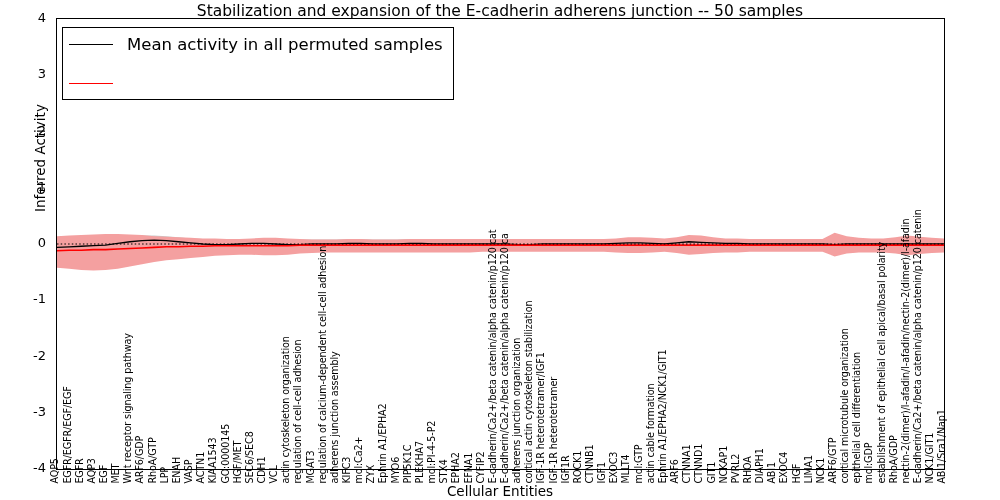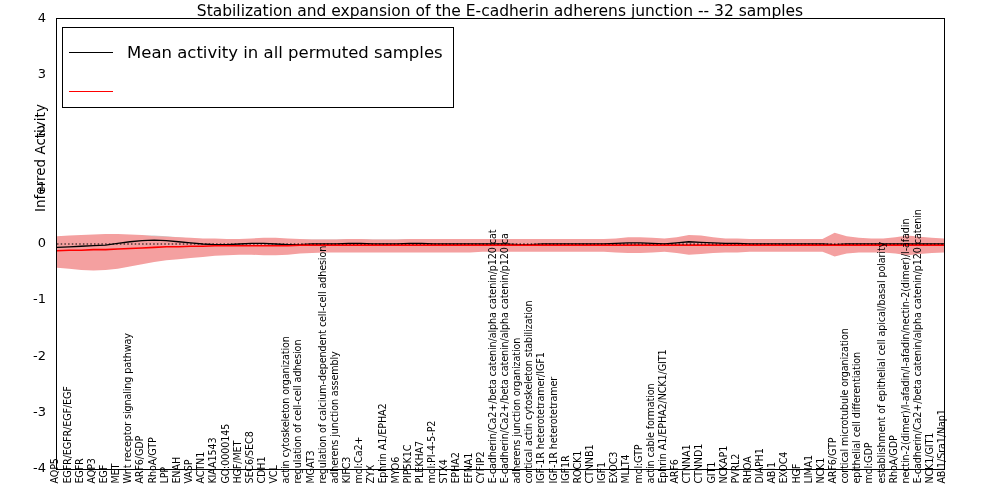--- a/index.html
+++ b/index.html
@@ -36,21 +36,21 @@
   }
 
   
   .xtick-mark{position:absolute;top:18px;width:1px;height:6px;background:#000;}
   .xtick-mark-b{position:absolute;top:464px;width:1px;height:6px;background:#000;}
 
   
   .legend{
     position:absolute;left:62px;top:27px;
     border:1.2px solid #000;background:#fff;
-    padding:12px 10px 4px 6px;
+    padding:4px 10px 4px 6px;
     display:flex;flex-direction:column;gap:15px;
     z-index:40;
   }
   .legend-row{display:flex;align-items:center;height:24px;}
   .legend-line{width:44px;height:0;border-top:1.6px solid #000;margin-right:14px;}
   .legend-line.red{border-top-color:#ff0000;}
   .legend-text{font-size:16.5px;color:#000;white-space:nowrap;}
 
   
   .xticklabels{position:absolute;left:0;top:0;width:1000px;height:500px;pointer-events:none;}
@@ -63,23 +63,24 @@
     transform-origin:left bottom;
     transform:rotate(-90deg);
     letter-spacing:-0.1px;
   }
 </style>
 </head>
 <body>
 
 <div id="root">
 
-  <div class="chart-title">Stabilization and expansion of the E-cadherin adherens junction -- 32 samples</div>
+  <div class="chart-title">Stabilization and expansion of the E-cadherin adherens junction -- 50 samples</div>
 
   <div class="ylabel">Inferred Activity</div>
+  <div class="xlabel">Cellular Entities</div>
 
   <div id="yticks">
       <div class="ytick" style="top: 469px;">-4</div>
       <div class="ytick-mark" style="top: 469px;"></div>
       <div class="ytick-mark-r" style="top: 469px;"></div>
       <div class="ytick" style="top: 412.75px;">-3</div>
       <div class="ytick-mark" style="top: 412.75px;"></div>
       <div class="ytick-mark-r" style="top: 412.75px;"></div>
       <div class="ytick" style="top: 356.5px;">-2</div>
       <div class="ytick-mark" style="top: 356.5px;"></div>

